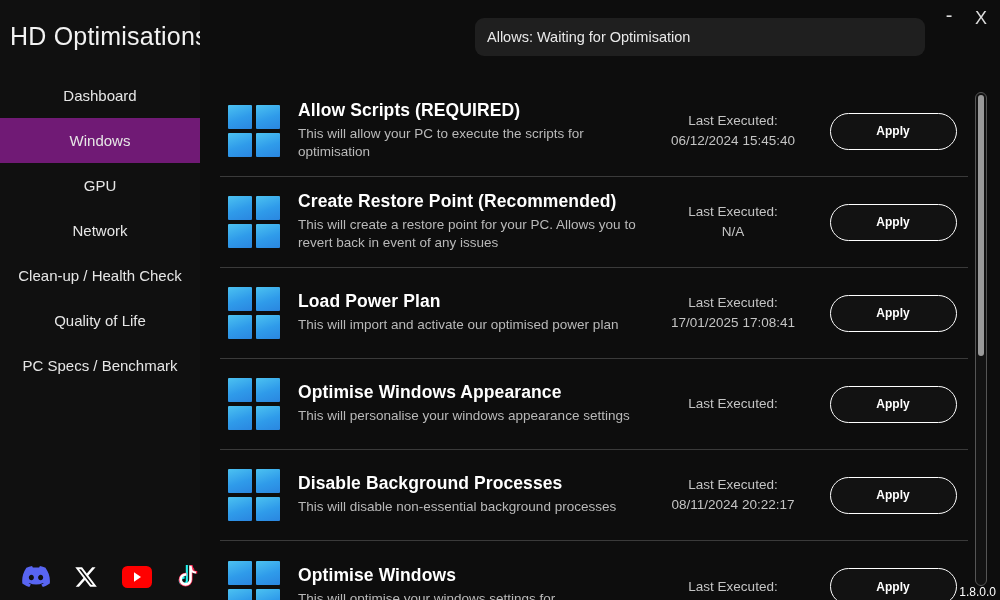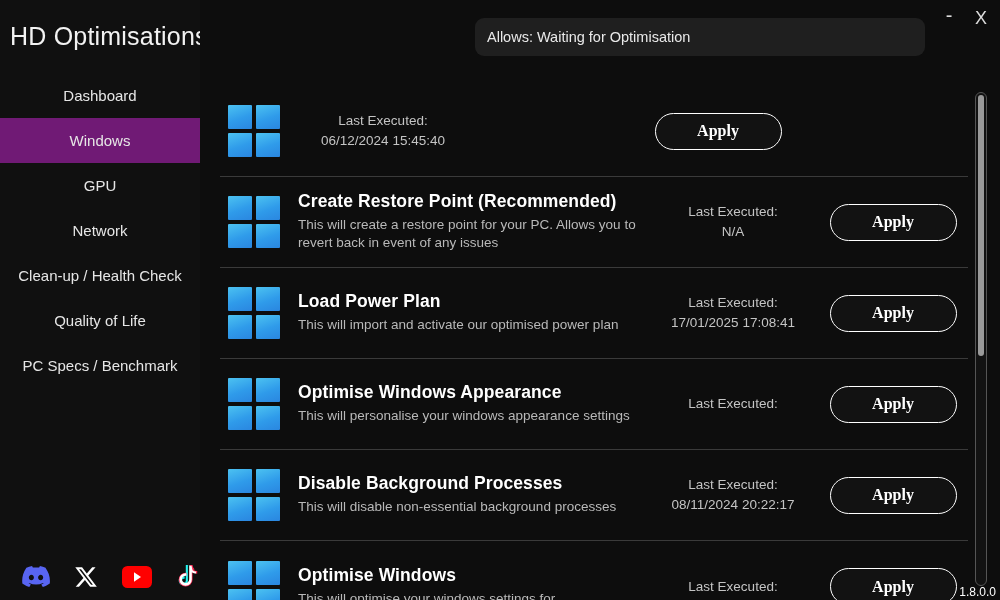--- a/index.html
+++ b/index.html
@@ -91,22 +91,22 @@
     flex:0 0 170px; width:170px; text-align:center;
     color:#c4c4c4; font-size:13.5px; line-height:1.45;
   }
   .row-exec .lbl{ display:block; }
   .row-exec .val{ display:block; }
 
   .row-action{ flex:1 1 auto; display:flex; justify-content:center; }
   .apply-btn{
     width:127px; height:37px; border-radius:19px;
     border:1.6px solid #ffffff; background:#121212;
-    color:#ffffff; font-size:16px; font-weight:700;
-    cursor:pointer; font-family:Liberation Serif, serif;
+    color:#ffffff; font-size:12px; font-weight:700;
+    cursor:pointer; font-family:Liberation Sans, sans-serif;
     display:flex; align-items:center; justify-content:center;
   }
 
   
   .scrollbar{
     position:absolute; right:13px; top:92px; width:12px; height:494px;
     border:1px solid #555; border-radius:7px; background:#121212;
   }
   .scroll-thumb{
     position:absolute; left:2px; top:2px; width:6px; height:53%;
@@ -191,20 +191,24 @@
     </div>
 
     <div class="list-viewport">
         <div class="row">
           <div class="win-logo">
             <i></i>
             <i></i>
             <i></i>
             <i></i>
           </div>
+          <div class="row-text">
+            <div class="row-title">Allow Scripts (REQUIRED)</div>
+            <div class="row-desc">This will allow your PC to execute the scripts for optimisation</div>
+          </div>
           <div class="row-exec">
             <span class="lbl">Last Executed:</span>
             <span class="val">06/12/2024 15:45:40</span>
           </div>
           <div class="row-action">
             <button class="apply-btn">Apply</button>
           </div>
         </div>
         <div class="row">
           <div class="win-logo">

